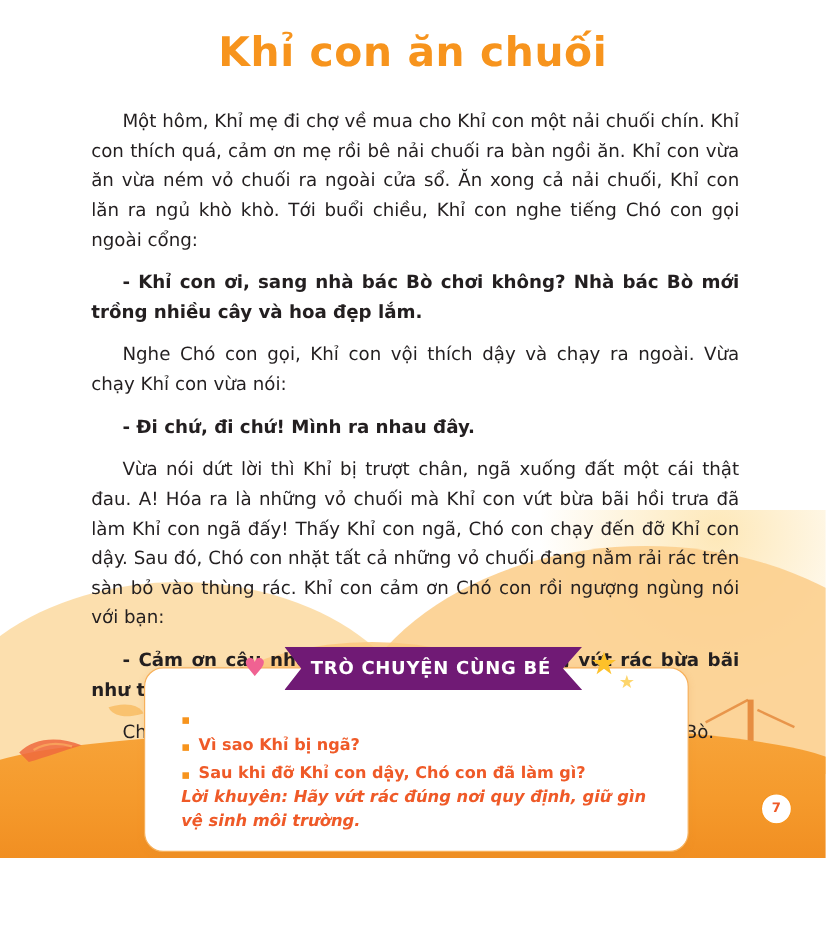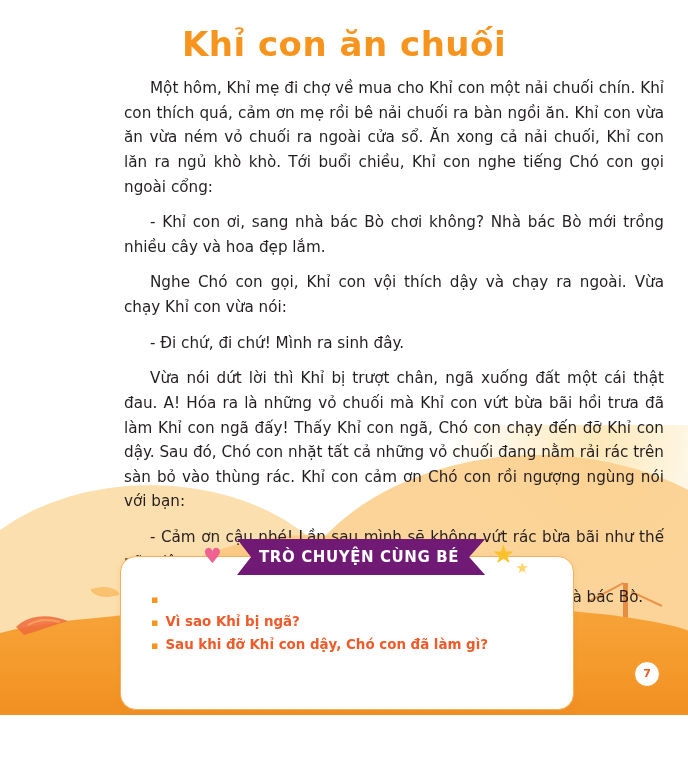--- a/index.html
+++ b/index.html
@@ -125,35 +125,35 @@
     font-family: "DejaVu Sans", sans-serif;
     font-weight: bold;
     font-size: 34px;
     letter-spacing: .5px;
     color: #f7941d;
   }
 
   
   .story {
     position: absolute;
-    top: 76px;
+    top: 89px;
     left: 76px;
     width: 540px;
     color: #231f20;
     font-size: 15.2px;
     line-height: 1.62;
     text-align: justify;
-    margin-left: 48px;
   }
   .story p {
     margin: 0 0 11px 0;
     text-indent: 26px;
   }
   .story p.dialog {
     text-indent: 26px;
+    font-weight: bold;
   }
 
   
   .activity {
     position: absolute;
     left: 120px;
     top: 556px;
     width: 452px;
     height: 152px;
     background: #ffffff;
@@ -274,21 +274,21 @@
       <path d="M14 14 C24 8, 36 8, 46 11" stroke="#f8a05a" stroke-width="2" fill="none"></path>
     </svg>
   </div>
 
   <div class="title">Khỉ con ăn chuối</div>
 
   <div class="story">
     <p>Một hôm, Khỉ mẹ đi chợ về mua cho Khỉ con một nải chuối chín. Khỉ con thích quá, cảm ơn mẹ rồi bê nải chuối ra bàn ngồi ăn. Khỉ con vừa ăn vừa ném vỏ chuối ra ngoài cửa sổ. Ăn xong cả nải chuối, Khỉ con lăn ra ngủ khò khò. Tới buổi chiều, Khỉ con nghe tiếng Chó con gọi ngoài cổng:</p>
     <p class="dialog">- Khỉ con ơi, sang nhà bác Bò chơi không? Nhà bác Bò mới trồng nhiều cây và hoa đẹp lắm.</p>
     <p>Nghe Chó con gọi, Khỉ con vội thích dậy và chạy ra ngoài. Vừa chạy Khỉ con vừa nói:</p>
-    <p class="dialog">- Đi chứ, đi chứ! Mình ra sinh đây.</p>
+    <p class="dialog">- Đi chứ, đi chứ! Mình ra nhau đây.</p>
     <p>Vừa nói dứt lời thì Khỉ bị trượt chân, ngã xuống đất một cái thật đau. A! Hóa ra là những vỏ chuối mà Khỉ con vứt bừa bãi hồi trưa đã làm Khỉ con ngã đấy! Thấy Khỉ con ngã, Chó con chạy đến đỡ Khỉ con dậy. Sau đó, Chó con nhặt tất cả những vỏ chuối đang nằm rải rác trên sàn bỏ vào thùng rác. Khỉ con cảm ơn Chó con rồi ngượng ngùng nói với bạn:</p>
     <p class="dialog">- Cảm ơn cậu nhé! Lần sau mình sẽ không vứt rác bừa bãi như thế nữa đâu.</p>
     <p>Chó con mỉm cười rồi cả hai vui vẻ dắt nhau đi thăm nhà bác Bò.</p>
   </div>
 
   <div class="activity">
     <div class="heart">♥</div>
     <div class="ribbon">TRÒ CHUYỆN CÙNG BÉ</div>
     <div class="star">★</div>
     <div class="star-sm">★</div>
@@ -300,16 +300,17 @@
       <div class="q-item">
         <span class="q-bullet">▪</span>
         <span>Vì sao Khỉ bị ngã?</span>
       </div>
       <div class="q-item">
         <span class="q-bullet">▪</span>
         <span>Sau khi đỡ Khỉ con dậy, Chó con đã làm gì?</span>
       </div>
     </div>
 
+    <div class="advice">Lời khuyên: Hãy vứt rác đúng nơi quy định, giữ gìn vệ sinh môi trường.</div>
   </div>
 
   <div class="page-number">7</div>
 </div>
 
 </body></html>

